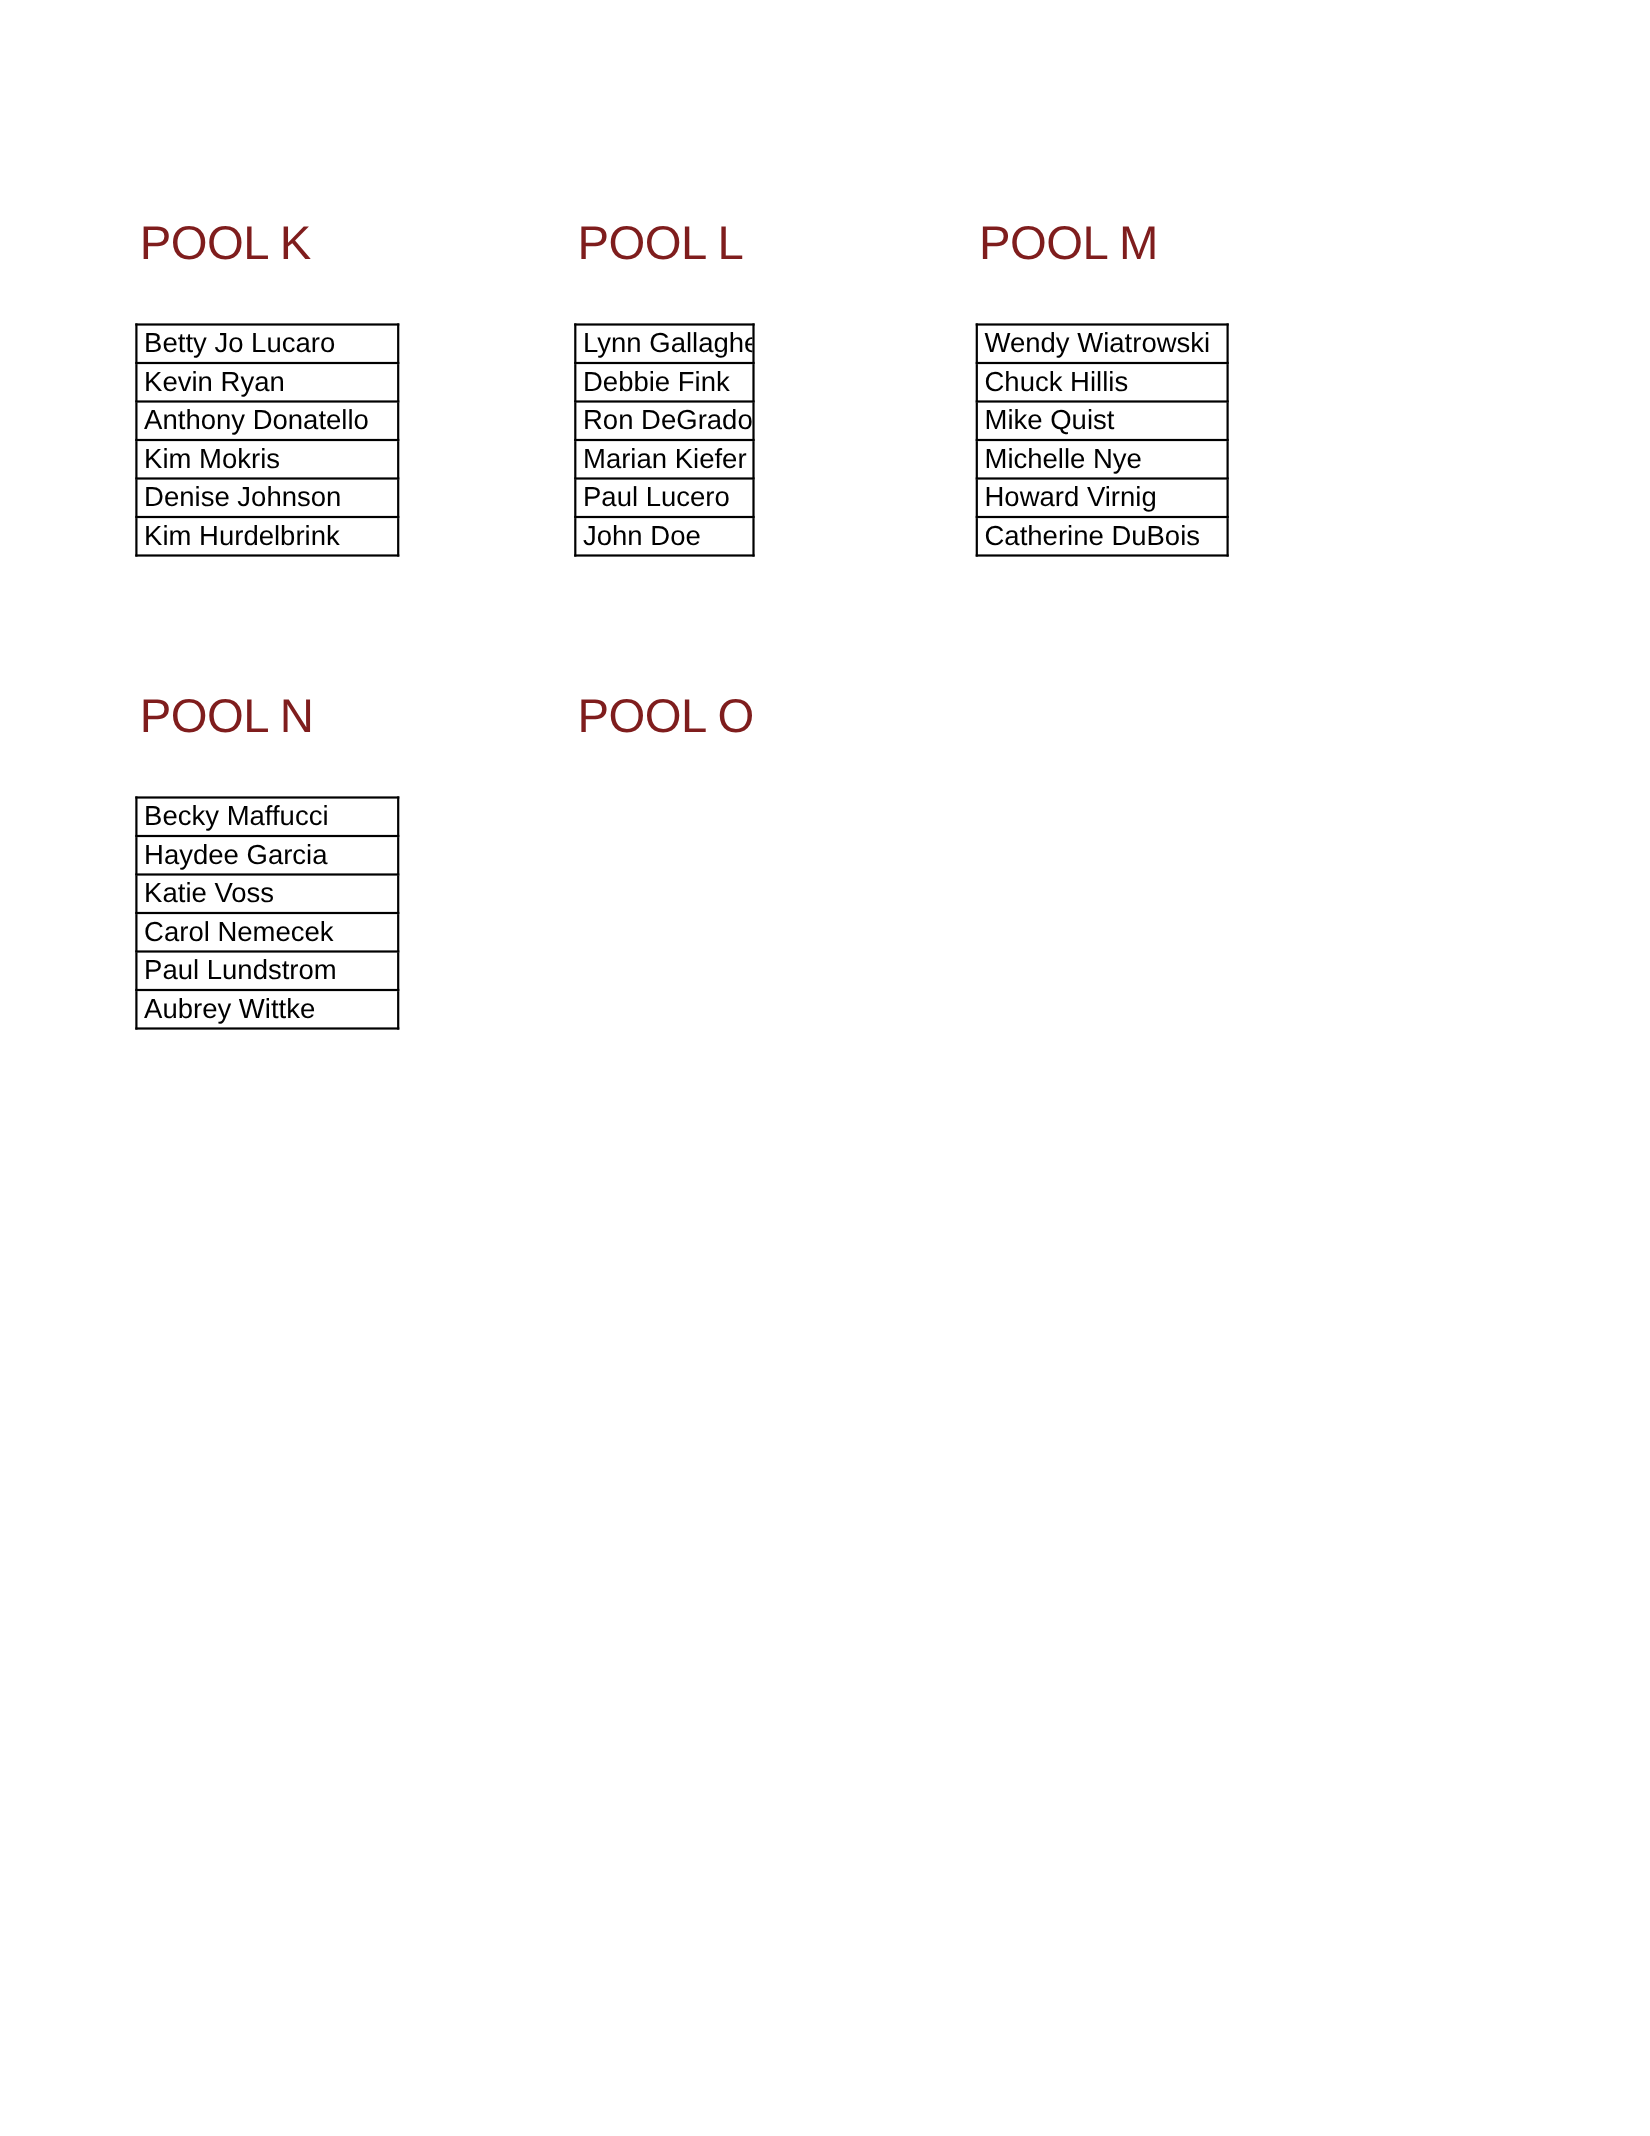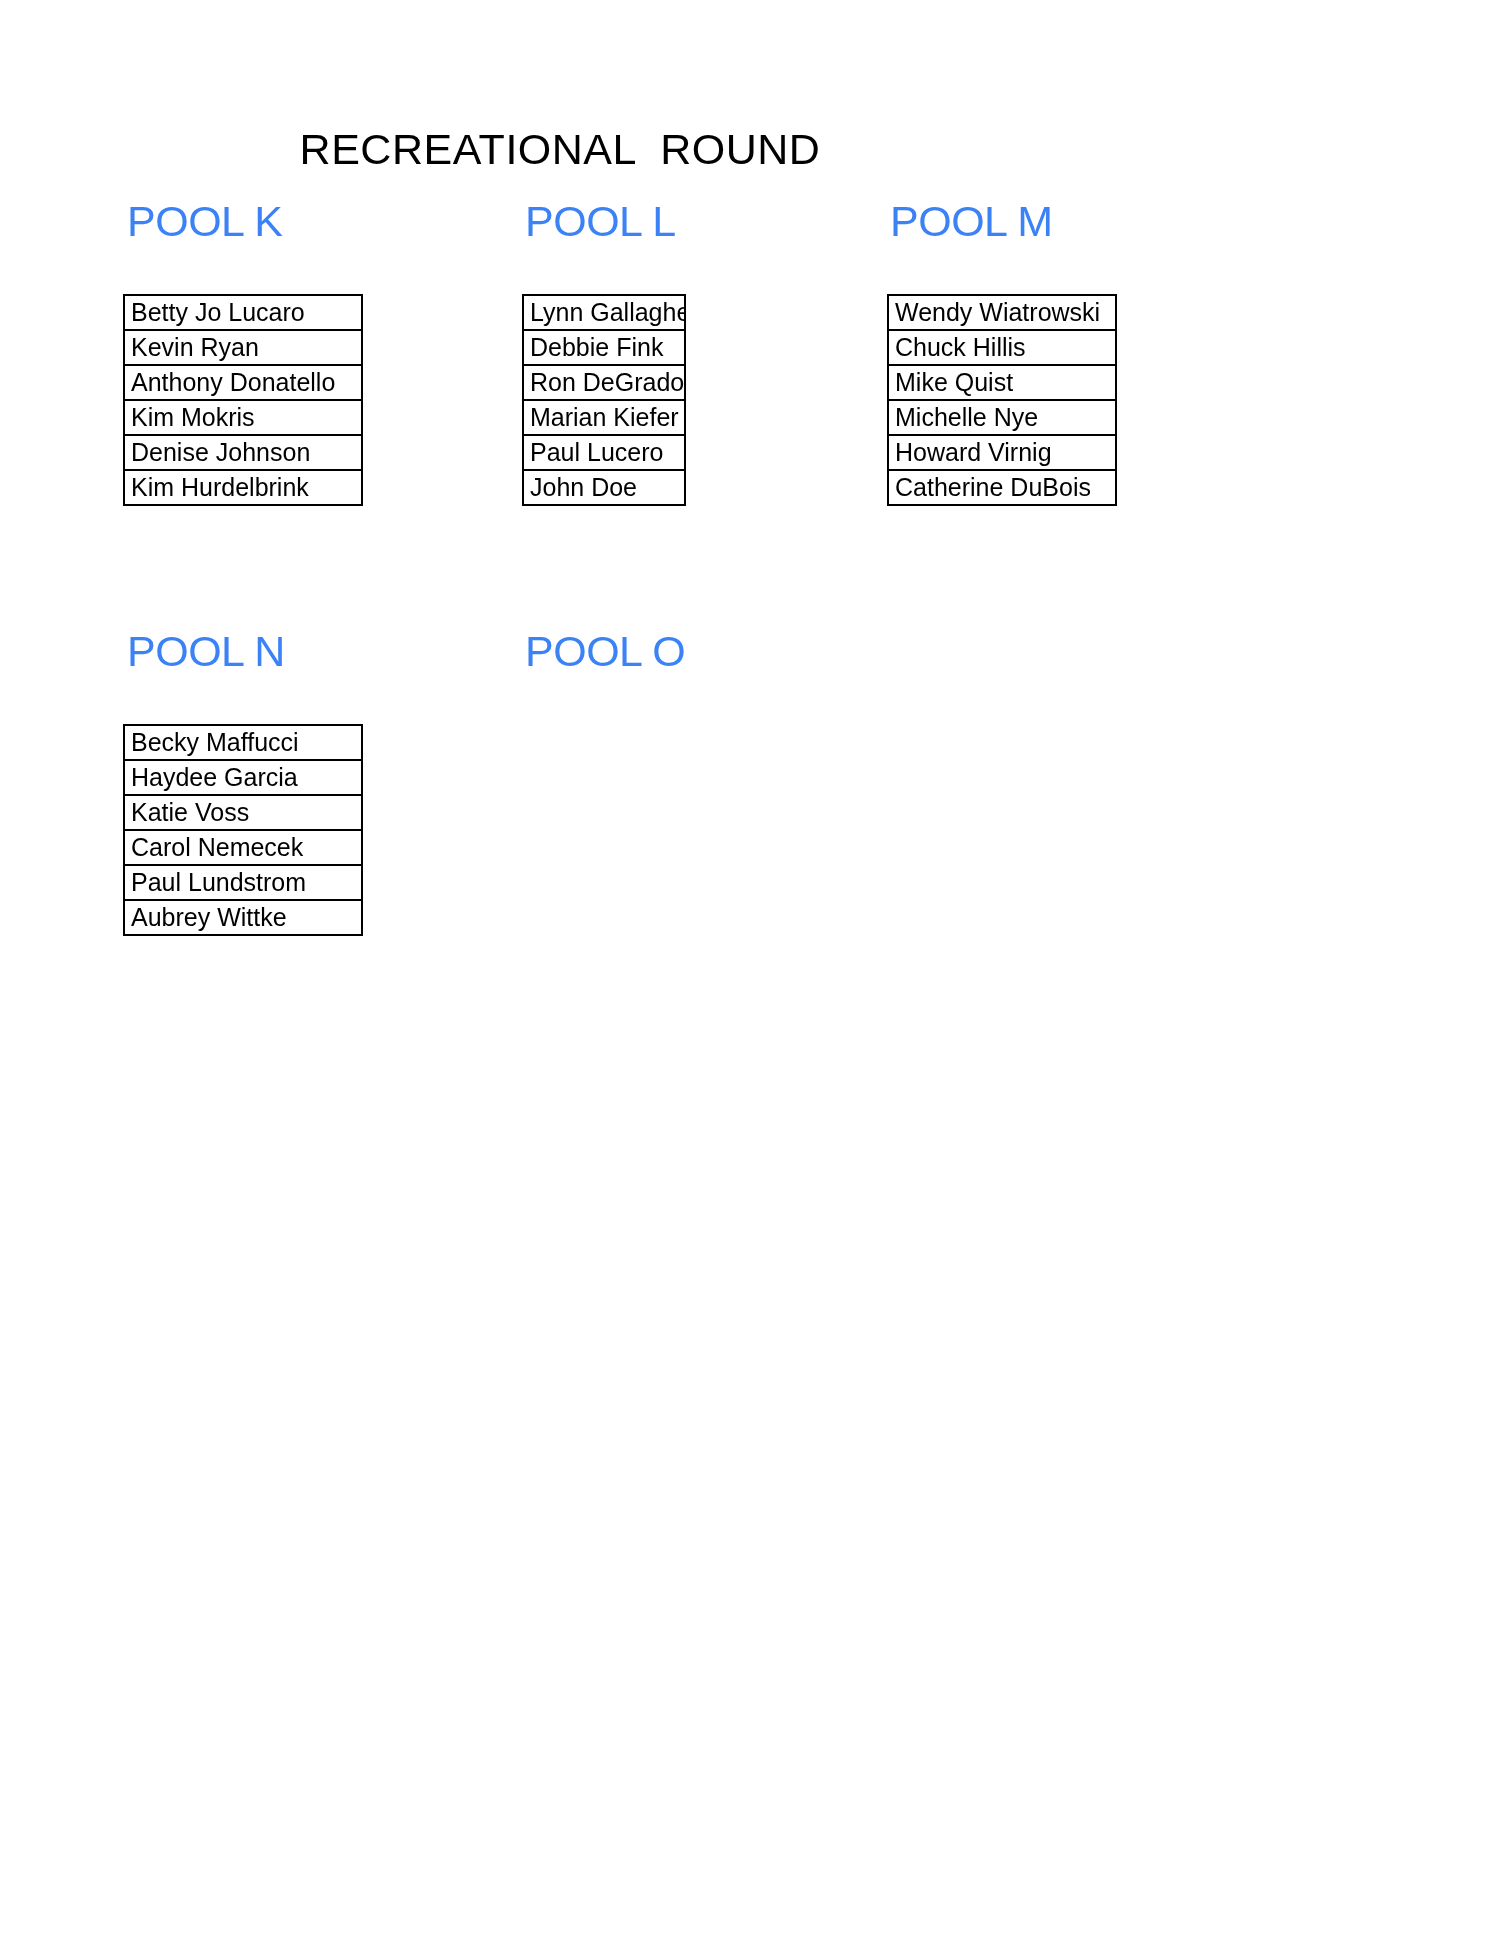--- a/index.html
+++ b/index.html
@@ -39,21 +39,21 @@
     color: #000;
   }
 
   .pool-heading {
     position: absolute;
     font-size: 43px;
     font-weight: 400;
     letter-spacing: -0.5px;
     line-height: 1;
     white-space: pre;
-    color: #3b82f6;
+    color: #7f1d1d;
   }
 
   .pool-table {
     position: absolute;
     border-collapse: collapse;
     border-spacing: 0;
     table-layout: fixed;
   }
 
   .pool-table td {
@@ -85,21 +85,20 @@
   #table-n   { left: 123px; top: 724px; width: 240px; padding-left: 35px; }
 
   #heading-o { left: 525px; top: 630px; }
   #table-o   { left: 522px; top: 724px; width: 207px; }
 </style>
 </head>
 <body>
 
 <div id="page-sheet">
 
-  <div class="doc-title">RECREATIONAL  ROUND</div>
 
   <div class="pool-heading" id="heading-k">POOL K</div>
   <table class="pool-table" id="table-k">
     <tbody>
       <tr>
           <td>Betty Jo Lucaro</td>
         </tr>
       <tr>
           <td>Kevin Ryan</td>
         </tr>

